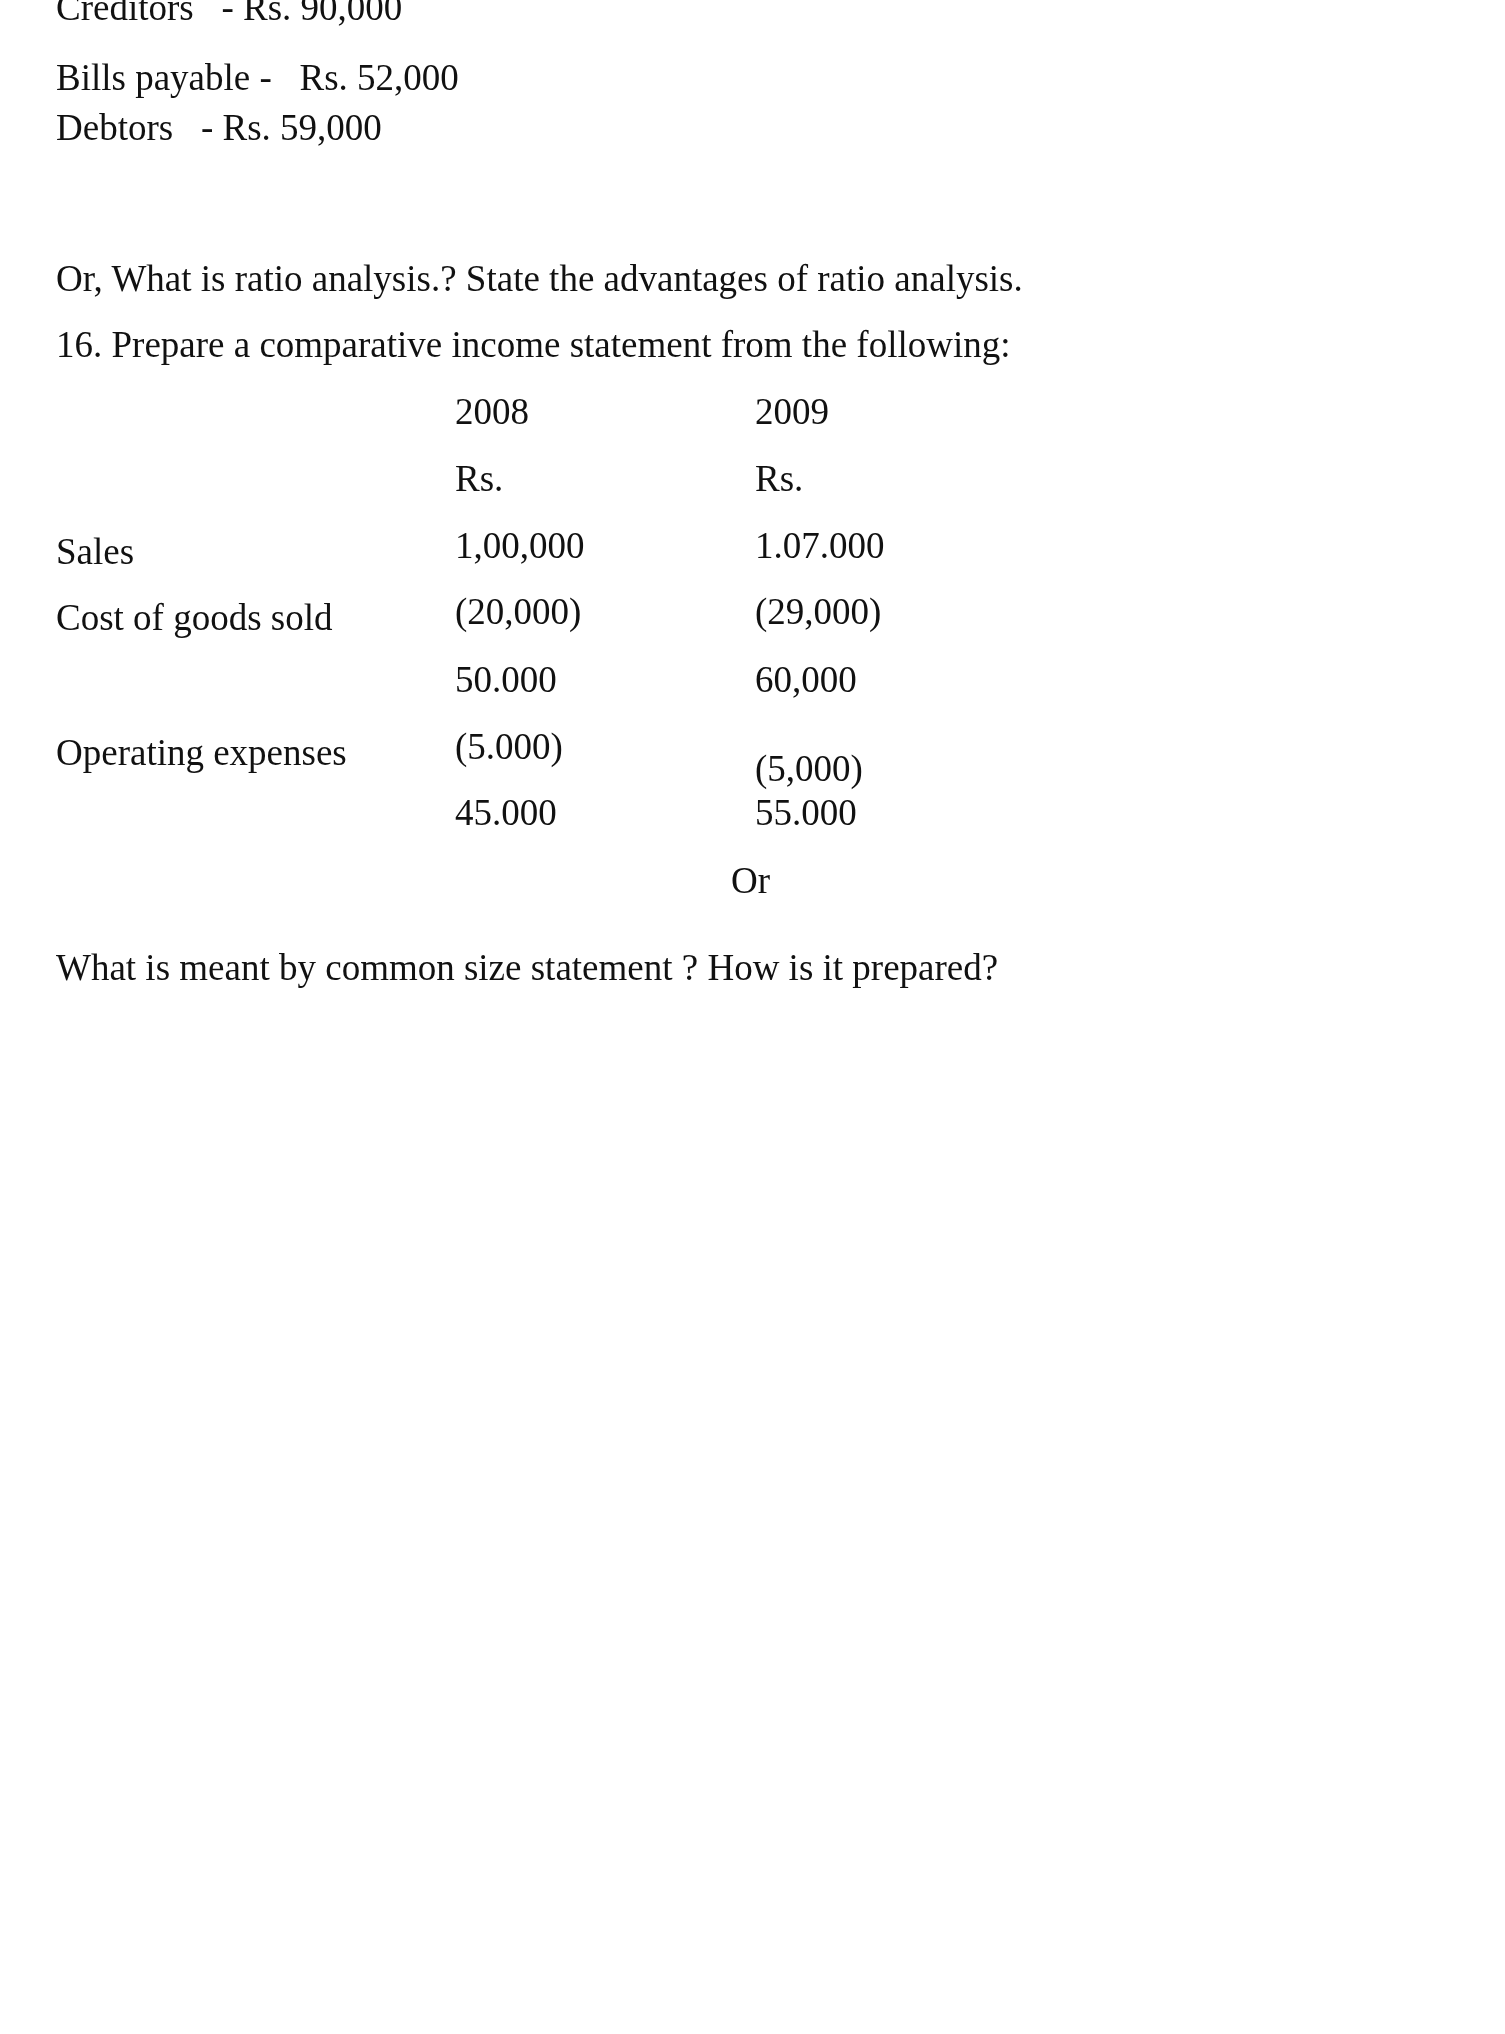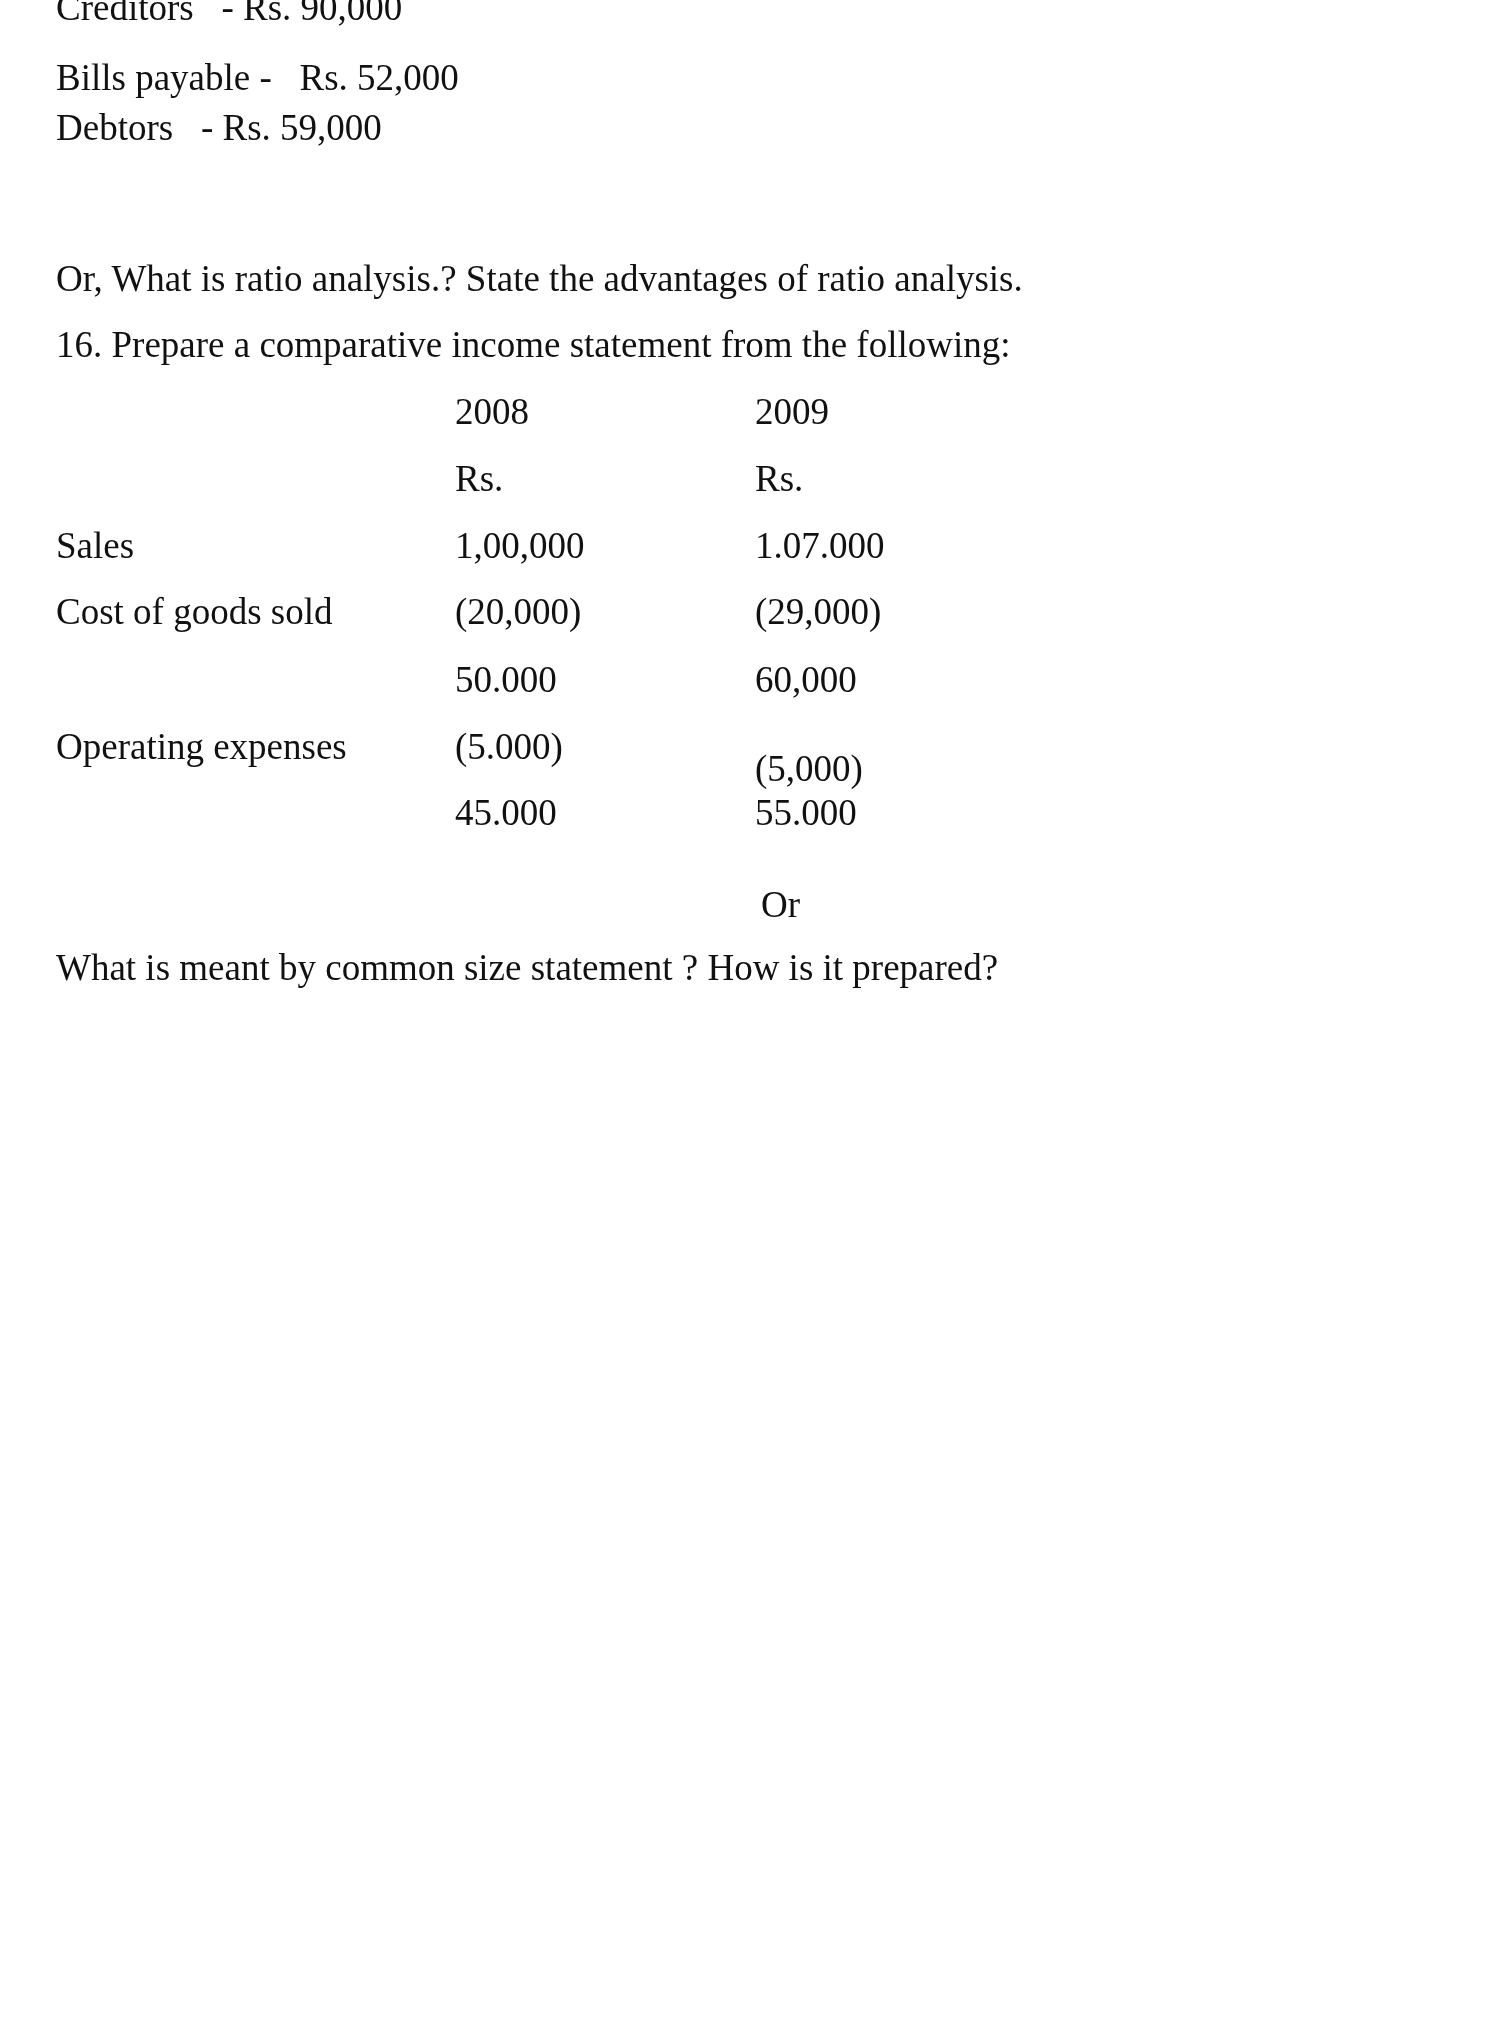--- a/index.html
+++ b/index.html
@@ -6,24 +6,24 @@
   body {
     width: 1505px; height: 2034px; position: relative; overflow: hidden;
     font-family: "Liberation Serif", "DejaVu Serif", serif;
     color: #111111;
   }
   .line {
     position: absolute; left: 56px; font-size: 37px; line-height: 44px;
     white-space: pre; margin: 0;
   }
   .cell { position: absolute; font-size: 37px; line-height: 44px; white-space: pre; }
-  .c0 { left: 56px; }
+  .c0 { left: 56px; margin-top: 6px; }
   .c1 { left: 455px; }
   .c2 { left: 755px; }
-  .or-center { position: absolute; left: 761px; font-size: 37px; line-height: 44px; margin-top: 24px; }
+  .or-center { position: absolute; left: 731px; font-size: 37px; line-height: 44px; }
 </style>
 </head>
 <body>
 
 <div>
 
   <div class="line" style="top:-14px"><span>Creditors</span><span>   - </span><span>Rs. 90,000</span></div>
   <div class="line" style="top:56px"><span>Bills payable</span><span> -   </span><span>Rs. 52,000</span></div>
   <div class="line" style="top:106px"><span>Debtors</span><span>   - </span><span>Rs. 59,000</span></div>
 

